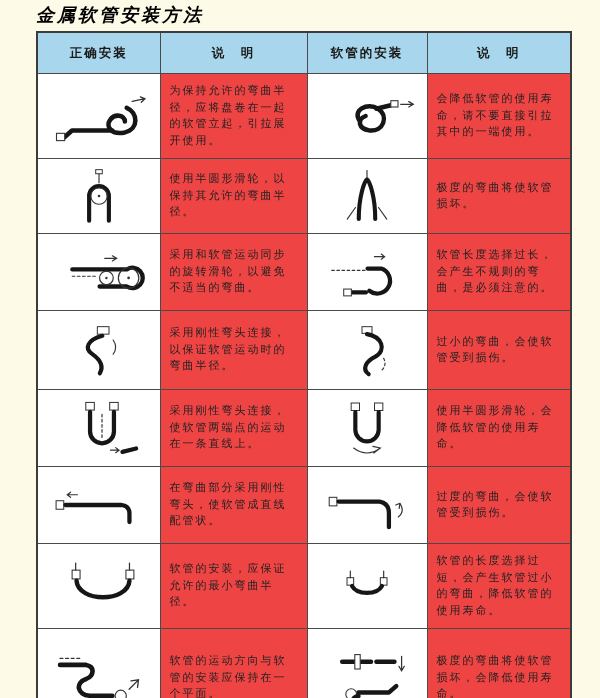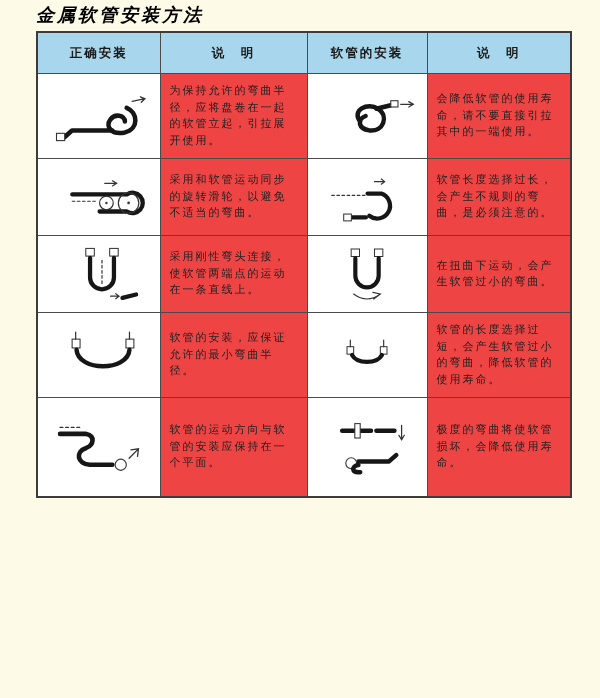--- a/index.html
+++ b/index.html
@@ -98,20 +98,40 @@
         <svg class="illus" viewBox="0 0 120 68" width="108" height="62">
           <path class="hose" d="M48,40 C38,28 56,18 68,26 C80,34 74,52 58,50 C46,48 44,38 54,34"></path>
           <path class="hose" d="M66,26 L82,22"></path>
           <rect class="fit" x="82" y="17" width="8" height="7"></rect>
           <path class="thin" d="M93,21 h14 m-5,-3 l5,3 -5,3"></path>
         </svg>
       </td>
       <td class="desc">会降低软管的使用寿命，请不要直接引拉其中的一端使用。</td>
     </tr>
 
+    <tr style="height:63px">
+      <td class="img">
+        <svg class="illus" viewBox="0 0 120 68" width="100" height="56">
+          <rect class="fit" x="56" y="2" width="8" height="5"></rect>
+          <path class="thin" d="M60,7 V18"></path>
+          <path class="hose" d="M48,64 V34 A12,12 0 0 1 72,34 V64"></path>
+          <circle class="thin" cx="60" cy="34" r="10"></circle>
+          <circle class="dot" cx="60" cy="34" r="1.6"></circle>
+        </svg>
+      </td>
+      <td class="desc">使用半圆形滑轮，以保持其允许的弯曲半径。</td>
+      <td class="img">
+        <svg class="illus" viewBox="0 0 120 68" width="100" height="56">
+          <path class="thin" d="M60,3 V14"></path>
+          <path class="hose" d="M50,62 C50,34 57,16 60,14 C63,16 70,34 70,62"></path>
+          <path class="thin" d="M46,48 L36,62 M74,48 L84,62"></path>
+        </svg>
+      </td>
+      <td class="desc">极度的弯曲将使软管损坏。</td>
+    </tr>
 
     <tr style="height:60px">
       <td class="img">
         <svg class="illus" viewBox="0 0 120 68" width="112" height="58">
           <path class="hose" d="M24,31 H88 A12,12 0 1 1 88,51 H56"></path>
           <circle class="thin" cx="64" cy="41" r="8"></circle>
             <circle class="dot" cx="64" cy="41" r="1.4"></circle>
           <circle class="thin" cx="90" cy="41" r="12"></circle>
             <circle class="dot" cx="90" cy="41" r="1.6"></circle>
           <path class="thin dash" d="M24,39 H52"></path>
@@ -125,20 +145,38 @@
           <path class="hose" d="M56,30 h16 a15,15 0 1 1 -14,26"></path>
           <path class="hose" d="M38,58 h16"></path>
           <rect class="fit" x="28" y="54" width="9" height="8"></rect>
           <path class="thin" d="M64,16 h12 m-4,-3 l4,3 -4,3"></path>
         </svg>
       </td>
       <td class="desc">软管长度选择过长，会产生不规则的弯曲，是必须注意的。</td>
     </tr>
 
 
+    <tr style="height:70px">
+      <td class="img">
+        <svg class="illus" viewBox="0 0 120 68" width="100" height="60">
+          <rect class="fit" x="58" y="6" width="14" height="9"></rect>
+          <path class="hose" d="M64,17 C46,22 42,32 52,39 C62,46 66,53 61,62"></path>
+          <path class="thin" d="M77,22 q6,9 0,17"></path>
+        </svg>
+      </td>
+      <td class="desc">采用刚性弯头连接，以保证软管运动时的弯曲半径。</td>
+      <td class="img">
+        <svg class="illus" viewBox="0 0 120 68" width="100" height="60">
+          <rect class="fit" x="54" y="6" width="12" height="8"></rect>
+          <path class="hose" d="M60,15 C78,18 84,34 70,42 C58,48 54,57 62,63"></path>
+          <path class="thin dash" d="M80,44 q4,8 -2,14"></path>
+        </svg>
+      </td>
+      <td class="desc">过小的弯曲，会使软管受到损伤。</td>
+    </tr>
 
     <tr style="height:55px">
       <td class="img">
         <svg class="illus" viewBox="0 0 120 68" width="110" height="58">
           <rect class="fit" x="41" y="4" width="10" height="9"></rect>
           <rect class="fit" x="69" y="4" width="10" height="9"></rect>
           <path class="hose" d="M46,15 V38 a14,14 0 0 0 28,0 V15"></path>
           <path class="thin dash" d="M60,18 V46"></path>
           <path class="hose" d="M84,62 l16,-4"></path>
           <path class="thin" d="M70,60 h10 m-4,-3 l4,3 -4,3"></path>
@@ -146,23 +184,41 @@
       </td>
       <td class="desc">采用刚性弯头连接，使软管两端点的运动在一条直线上。</td>
       <td class="img">
         <svg class="illus" viewBox="0 0 120 68" width="100" height="58">
           <rect class="fit" x="41" y="4" width="10" height="9"></rect>
           <rect class="fit" x="69" y="4" width="10" height="9"></rect>
           <path class="hose" d="M46,15 V36 a14,14 0 0 0 28,0 V15"></path>
           <path class="thin" d="M44,58 q16,12 32,0 m-8,6 l8,-6 -9,-2"></path>
         </svg>
       </td>
-      <td class="desc">在扭曲下运动，会产生软管过小的弯曲。</td>
-    </tr>
-
+      <td class="desc">使用半圆形滑轮，会降低软管的使用寿命。</td>
+    </tr>
+
+    <tr style="height:67px">
+      <td class="img">
+        <svg class="illus" viewBox="0 0 120 68" width="112" height="58">
+          <rect class="fit" x="5" y="29" width="9" height="10"></rect>
+          <path class="hose" d="M16,34 H82 q9,1 9,10 V54"></path>
+          <path class="thin" d="M30,22 h-12 m4,-3 l-4,3 4,3"></path>
+        </svg>
+      </td>
+      <td class="desc">在弯曲部分采用刚性弯头，使软管成直线配管状。</td>
+      <td class="img">
+        <svg class="illus" viewBox="0 0 120 68" width="108" height="58">
+          <rect class="fit" x="11" y="25" width="9" height="10"></rect>
+          <path class="hose" d="M22,30 H70 q11,2 11,13 V60"></path>
+          <path class="thin" d="M94,32 q6,10 -2,16 m2,-16 l-5,2 m5,-2 l-1,6"></path>
+        </svg>
+      </td>
+      <td class="desc">过度的弯曲，会使软管受到损伤。</td>
+    </tr>
 
     <tr style="height:70px">
       <td class="img">
         <svg class="illus" viewBox="0 0 120 68" width="112" height="60">
           <rect class="fit" x="25" y="16" width="9" height="10"></rect>
             <path class="thin" d="M29,16 V8"></path>
           <rect class="fit" x="86" y="16" width="9" height="10"></rect>
             <path class="thin" d="M90,16 V8"></path>
           <path class="hose" d="M30,28 C32,53 88,53 90,28"></path>
         </svg>

